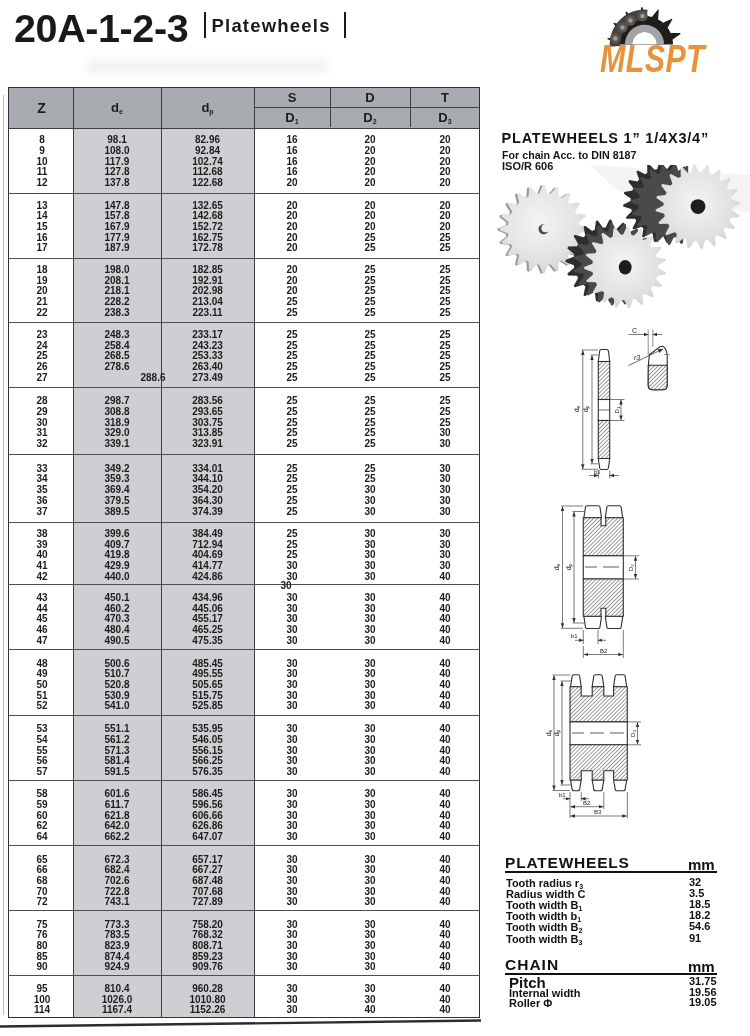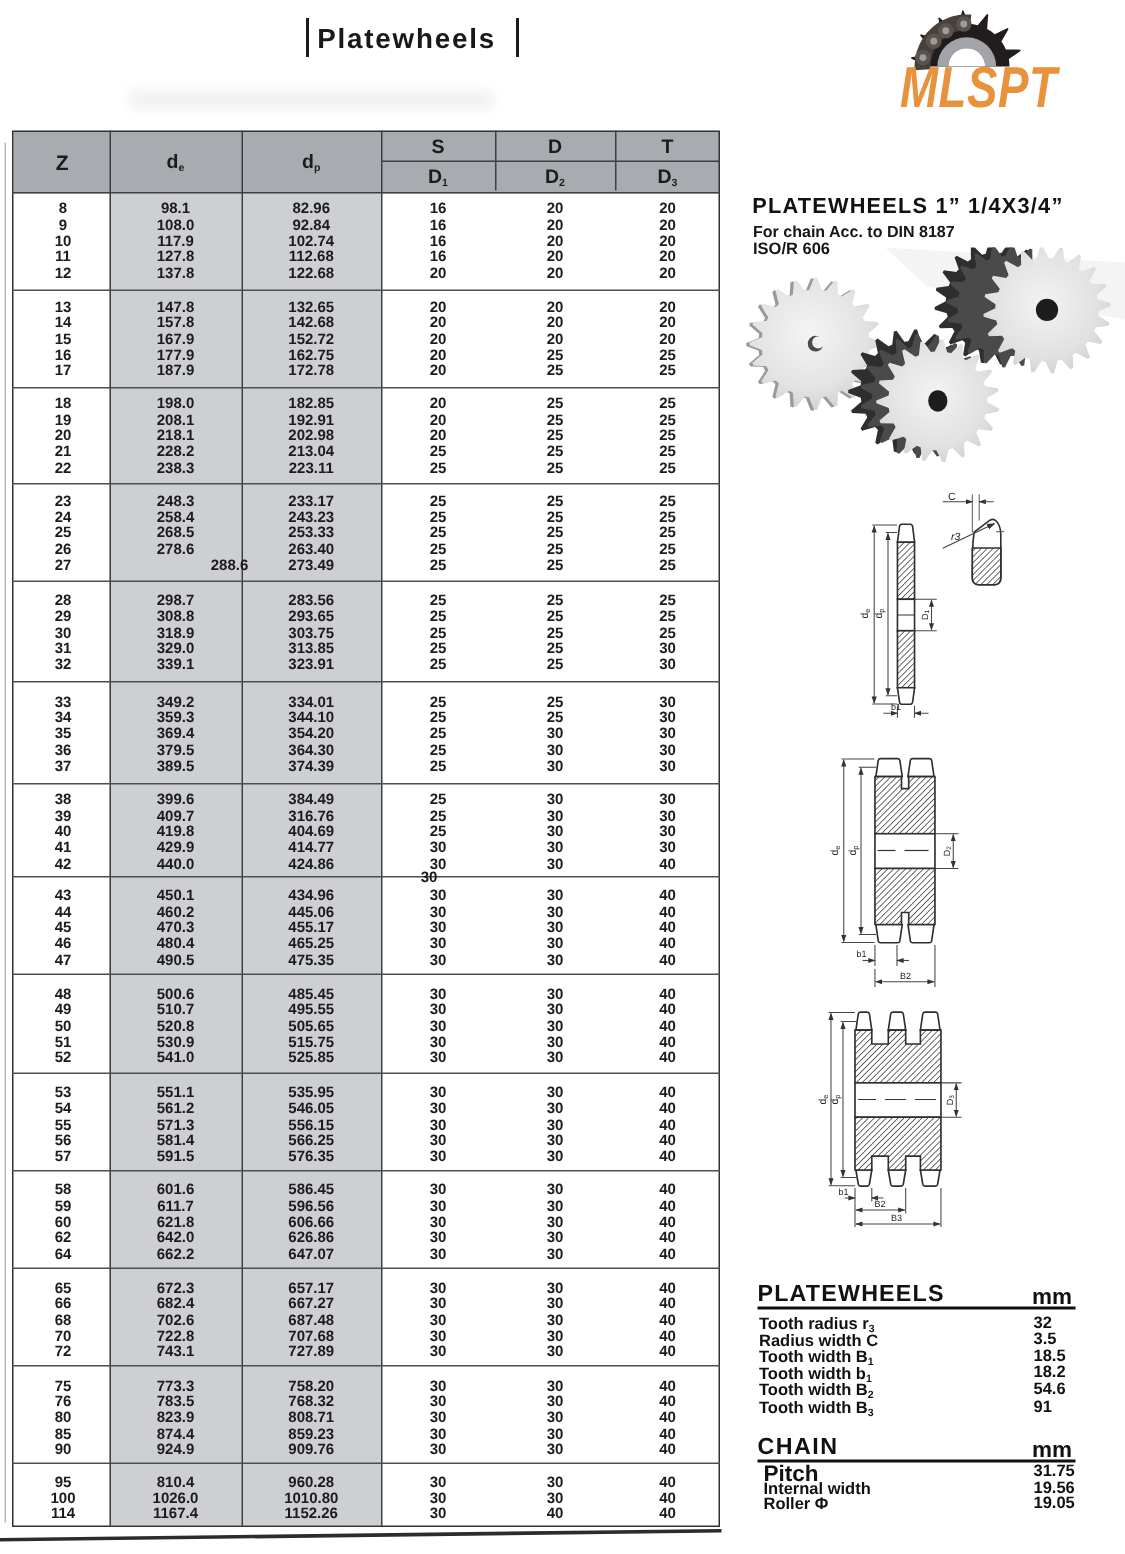--- a/index.html
+++ b/index.html
@@ -5,20 +5,21 @@
 .abs{position:absolute;}
 .num{font-weight:bold;font-size:10px;color:#1c1c1c;}
 .hl{background:#3c3f43;position:absolute;}
 .vl{background:#3c3f43;position:absolute;}
 sub{font-size:7px;vertical-align:baseline;position:relative;top:2px;}
 </style></head><body>
 <div class="abs" style="left:0;top:0;width:750px;height:1036px;background:#fff;">
 
 <div class="abs" style="left:85px;top:60px;width:245px;height:13px;background:rgba(120,120,120,0.10);filter:blur(4px);border-radius:8px;"></div>
 
+<div class="abs" style="left:14px;top:9.2px;font-size:39.5px;line-height:39.5px;font-weight:bold;color:#191919;letter-spacing:-0.4px;">20A-1-2-3</div>
 
 <div class="abs" style="left:203.5px;top:12px;width:2.4px;height:26px;background:#1a1a1a;"></div>
 
 <div class="abs" style="left:211.5px;top:16.7px;font-size:18.5px;line-height:18.5px;font-weight:bold;color:#191919;letter-spacing:1.2px;">Platewheels</div>
 
 <div class="abs" style="left:344px;top:12px;width:2.4px;height:26px;background:#1a1a1a;"></div>
 
 <svg class="abs" style="left:590px;top:0px;" width="160" height="80" viewBox="0 0 160 80">
 <defs>
         <clipPath id="halfcut">
@@ -316,21 +317,21 @@
 <div style="position:absolute;left:-2.0px;top:538.7px;width:88px;text-align:center;">39</div>
 <div style="position:absolute;left:-2.0px;top:549.4px;width:88px;text-align:center;">40</div>
 <div style="position:absolute;left:-2.0px;top:560.1px;width:88px;text-align:center;">41</div>
 <div style="position:absolute;left:-2.0px;top:570.8px;width:88px;text-align:center;">42</div>
 <div style="position:absolute;left:73.0px;top:528.0px;width:88px;text-align:center;">399.6</div>
 <div style="position:absolute;left:73.0px;top:538.7px;width:88px;text-align:center;">409.7</div>
 <div style="position:absolute;left:73.0px;top:549.4px;width:88px;text-align:center;">419.8</div>
 <div style="position:absolute;left:73.0px;top:560.1px;width:88px;text-align:center;">429.9</div>
 <div style="position:absolute;left:73.0px;top:570.8px;width:88px;text-align:center;">440.0</div>
 <div style="position:absolute;left:163.5px;top:528.0px;width:88px;text-align:center;">384.49</div>
-<div style="position:absolute;left:163.5px;top:538.7px;width:88px;text-align:center;">316.76</div>
+<div style="position:absolute;left:163.5px;top:538.7px;width:88px;text-align:center;">712.94</div>
 <div style="position:absolute;left:163.5px;top:549.4px;width:88px;text-align:center;">404.69</div>
 <div style="position:absolute;left:163.5px;top:560.1px;width:88px;text-align:center;">414.77</div>
 <div style="position:absolute;left:163.5px;top:570.8px;width:88px;text-align:center;">424.86</div>
 <div style="position:absolute;left:248.0px;top:528.0px;width:88px;text-align:center;">25</div>
 <div style="position:absolute;left:248.0px;top:538.7px;width:88px;text-align:center;">25</div>
 <div style="position:absolute;left:248.0px;top:549.4px;width:88px;text-align:center;">25</div>
 <div style="position:absolute;left:248.0px;top:560.1px;width:88px;text-align:center;">30</div>
 <div style="position:absolute;left:248.0px;top:570.8px;width:88px;text-align:center;">30</div>
 <div style="position:absolute;left:326.0px;top:528.0px;width:88px;text-align:center;">30</div>
 <div style="position:absolute;left:326.0px;top:538.7px;width:88px;text-align:center;">30</div>

